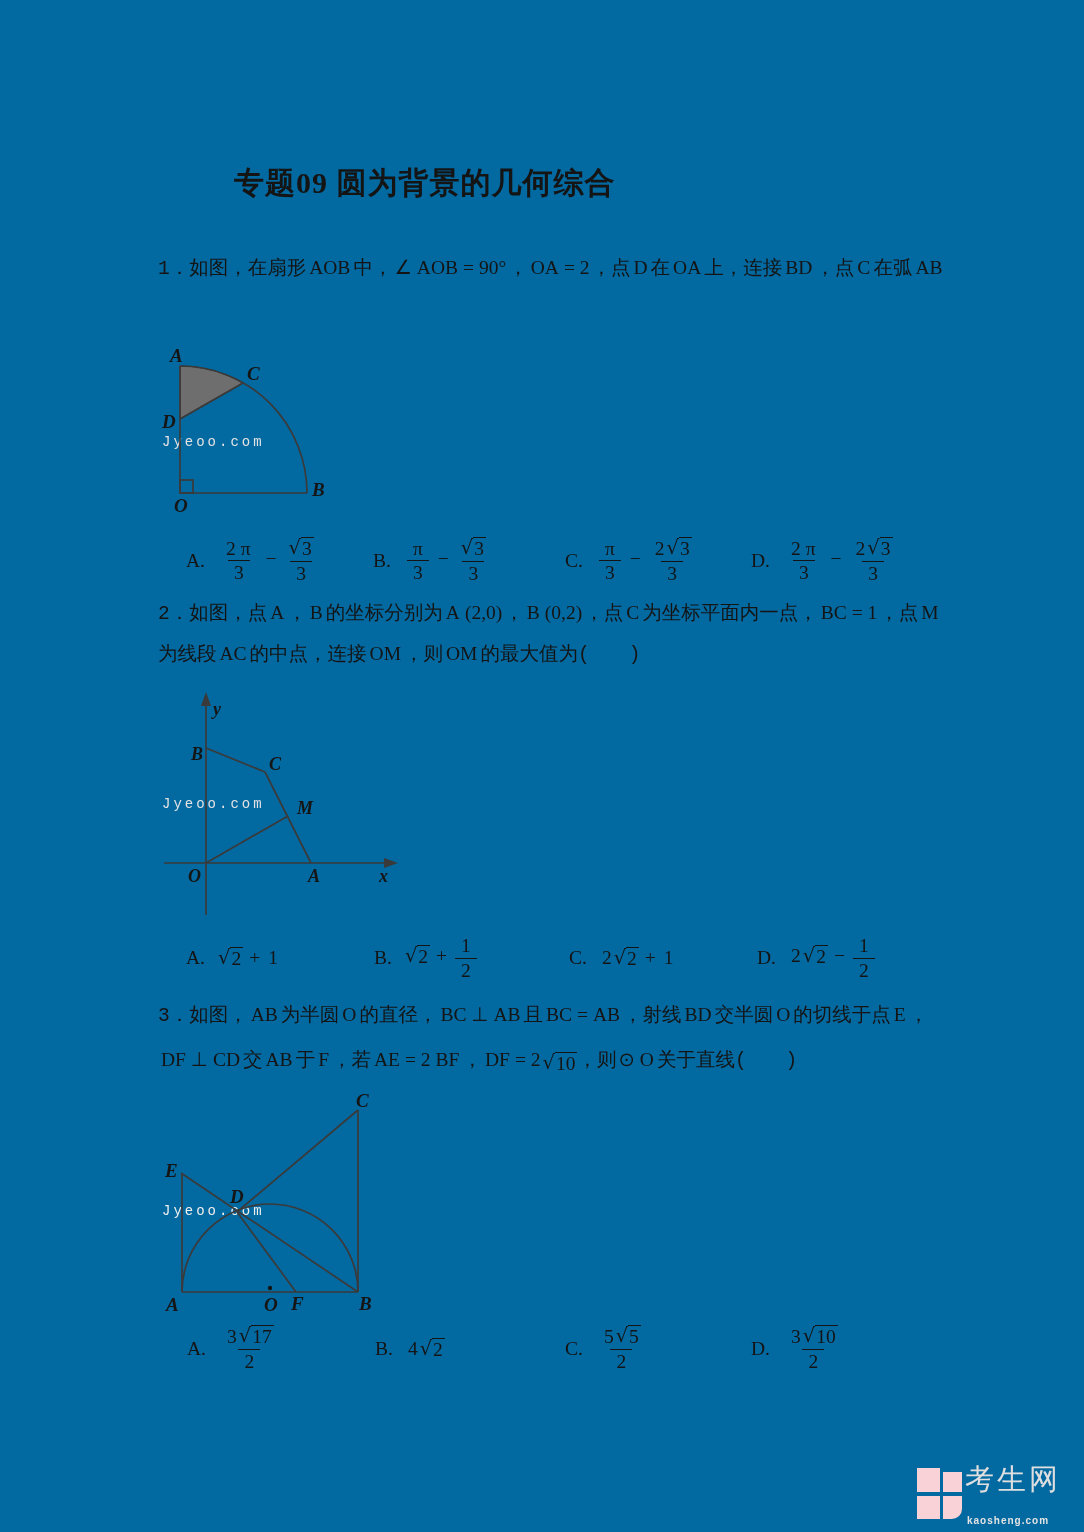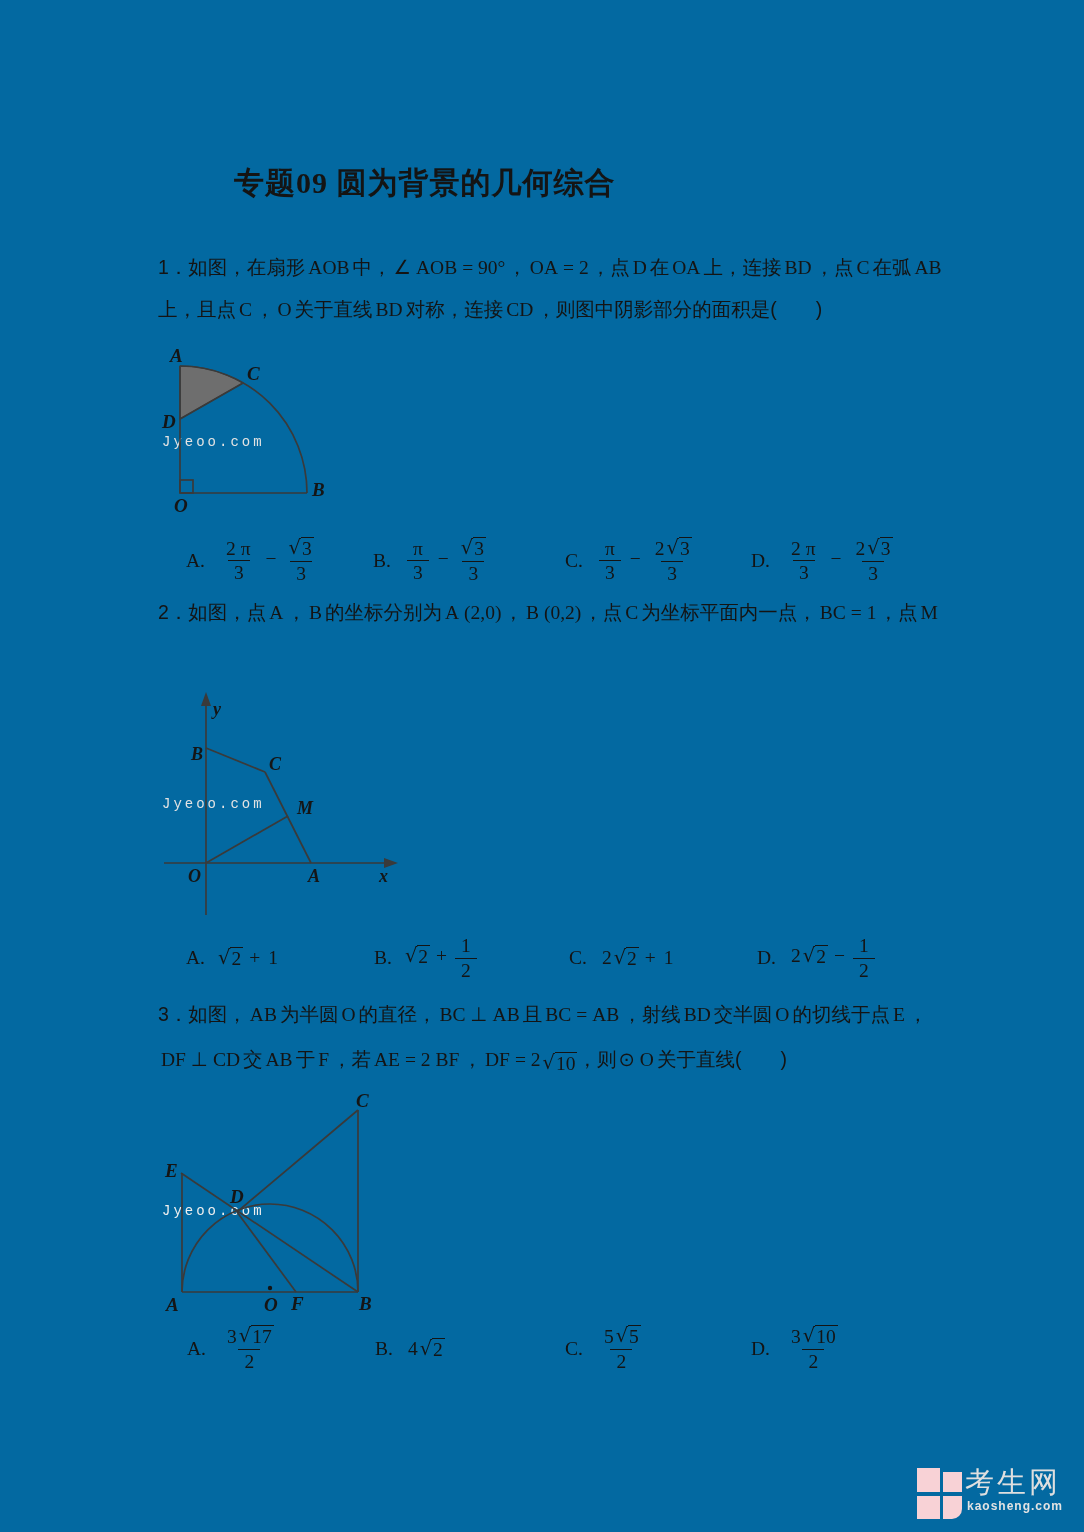--- a/index.html
+++ b/index.html
@@ -1,21 +1,21 @@
 <!DOCTYPE html>
 <html><head>
 <meta charset="utf-8">
 <style>
   html,body{margin:0;padding:0;background:#ffffff;}
   .page{position:relative;width:1084px;height:1532px;background:#0369a1;overflow:hidden;
         font-family:"Liberation Serif",serif;color:#141414;}
   .title{position:absolute;left:234px;top:163px;margin:0;font-size:30px;line-height:40px;
          font-weight:bold;letter-spacing:1px;white-space:nowrap;font-family:"Liberation Serif",serif;}
   .line{position:absolute;white-space:nowrap;font-size:19.5px;line-height:27px;}
-  .zh{font-family:Liberation Sans, sans-serif;}
+  .zh{font-family:Liberation Mono, monospace;}
   .mi{margin:0 3px;font-family:"Liberation Serif","DejaVu Serif",serif;}
   .mr{margin:0 2px;font-family:"Liberation Serif","DejaVu Sans",serif;}
   .op{margin:0 6px;font-family:"Liberation Serif","DejaVu Sans",serif;}
   .frac{display:inline-flex;flex-direction:column;align-items:center;text-align:center;
         line-height:1.12;margin:0 2px;vertical-align:middle;}
   .fnum{display:inline-flex;align-items:flex-end;padding:0 4px 1px;}
   .fden{border-top:1.6px solid #141414;padding:1px 4px 0;display:inline-flex;}
   .sqrt{display:inline-flex;align-items:flex-start;line-height:1.1;}
   .rsign{line-height:1.1;font-family:"DejaVu Sans",sans-serif;}
   .rad{border-top:1.6px solid #141414;line-height:1.1;padding:0 2px 0 1px;}
@@ -23,33 +23,32 @@
   .opt{position:absolute;display:flex;align-items:center;font-size:19.5px;height:64px;}
   .opt .lbl{margin-right:13px;}
   .fig{position:absolute;}
   .st{stroke:#3a3a3a;stroke-width:1.7;fill:none;}
   .lb{font:italic 600 19px "Liberation Serif",serif;fill:#151515;}
   .lb2{font:italic 600 18px "Liberation Serif",serif;fill:#151515;}
   .wm{font:14px "Liberation Mono",monospace;fill:#e3e3e3;letter-spacing:3px;}
   .ks{position:absolute;left:905px;top:1466px;width:175px;height:62px;}
   .ks .blk{position:absolute;background:#f8d2d6;}
   .ks-cn{position:absolute;left:60px;top:0;font-size:29px;line-height:32px;letter-spacing:3px;
-         color:#dfdfdf;font-family:Liberation Serif, serif;white-space:nowrap;}
-  .ks-en{position:absolute;left:62px;top:33px;font-size:12px;font-weight:bold;letter-spacing:1px;
+         color:#dfdfdf;font-family:Liberation Mono, monospace;white-space:nowrap;}
+  .ks-en{position:absolute;left:62px;top:49px;font-size:10px;font-weight:bold;letter-spacing:1px;
          color:#e3e3e3;font-family:"Liberation Sans",sans-serif;white-space:nowrap;}
 </style>
 </head>
 <body>
 
 <div class="page">
 
   <h1 class="title">专题09 圆为背景的几何综合</h1>
 
   <div class="line" style="left:158px;top:254px;"><span class="zh">1．如图，在扇形</span><span class="mi">AOB</span><span class="zh">中，</span><span class="mr">∠</span><span class="mi">AOB</span><span class="mr">= 90°</span><span class="zh">，</span><span class="mi">OA</span><span class="mr">= 2</span><span class="zh">，点</span><span class="mi">D</span><span class="zh">在</span><span class="mi">OA</span><span class="zh">上，连接</span><span class="mi">BD</span><span class="zh">，点</span><span class="mi">C</span><span class="zh">在弧</span><span class="mi">AB</span></div>
-  <div class="line" style="left:158px;top:296px;"><span class="zh">上，且点</span><span class="mi">C</span><span class="zh">，</span><span class="mi">O</span><span class="zh">关于直线</span><span class="mi">BD</span><span class="zh">对称，连接</span><span class="mi">CD</span><span class="zh">，则图中阴影部分的面积是(　　)</span></div>
 
   <svg class="fig" style="left:150px;top:340px;" width="200" height="185" viewBox="0 0 200 185">
     <text class="wm" x="12" y="106">Jyeoo.com</text>
     <path d="M 30 26 L 30 79 L 93 43 A 127 127 0 0 0 30 26 Z" fill="#6e6e6e" stroke="#3a3a3a" stroke-width="1.2"></path>
     <path class="st" d="M 30 26 A 127 127 0 0 1 157 153"></path>
     <line class="st" x1="30" y1="26" x2="30" y2="153"></line>
     <line class="st" x1="30" y1="153" x2="157" y2="153"></line>
     <line class="st" x1="30" y1="79" x2="93" y2="43"></line>
     <rect class="st" x="30" y="140" width="13" height="13"></rect>
     <text class="lb" x="20" y="22">A</text>
@@ -142,20 +141,21 @@
               <span class="rad">3</span>
             </span>
           </span>
           <span class="fden">
             <span class="mr">3</span>
           </span>
         </span></span>
   </div>
 
   <div class="line" style="left:158px;top:599px;"><span class="zh">2．如图，点</span><span class="mi">A</span><span class="zh">，</span><span class="mi">B</span><span class="zh">的坐标分别为</span><span class="mi">A</span><span class="mr">(2,0)</span><span class="zh">，</span><span class="mi">B</span><span class="mr">(0,2)</span><span class="zh">，点</span><span class="mi">C</span><span class="zh">为坐标平面内一点，</span><span class="mi">BC</span><span class="mr">= 1</span><span class="zh">，点</span><span class="mi">M</span></div>
+  <div class="line" style="left:158px;top:640px;"><span class="zh">为线段</span><span class="mi">AC</span><span class="zh">的中点，连接</span><span class="mi">OM</span><span class="zh">，则</span><span class="mi">OM</span><span class="zh">的最大值为(　　)</span></div>
 
   <svg class="fig" style="left:150px;top:690px;" width="250" height="230" viewBox="0 0 250 230">
     <text class="wm" x="12" y="118">Jyeoo.com</text>
     <line class="st" x1="56" y1="10" x2="56" y2="225"></line>
     <line class="st" x1="14" y1="173" x2="238" y2="173"></line>
     <polygon points="56,2 51,16 61,16" fill="#3a3a3a"></polygon>
     <polygon points="248,173 234,168 234,178" fill="#3a3a3a"></polygon>
     <line class="st" x1="56" y1="58" x2="115" y2="82"></line>
     <line class="st" x1="115" y1="82" x2="161" y2="173"></line>
     <line class="st" x1="56" y1="173" x2="138" y2="126"></line>

